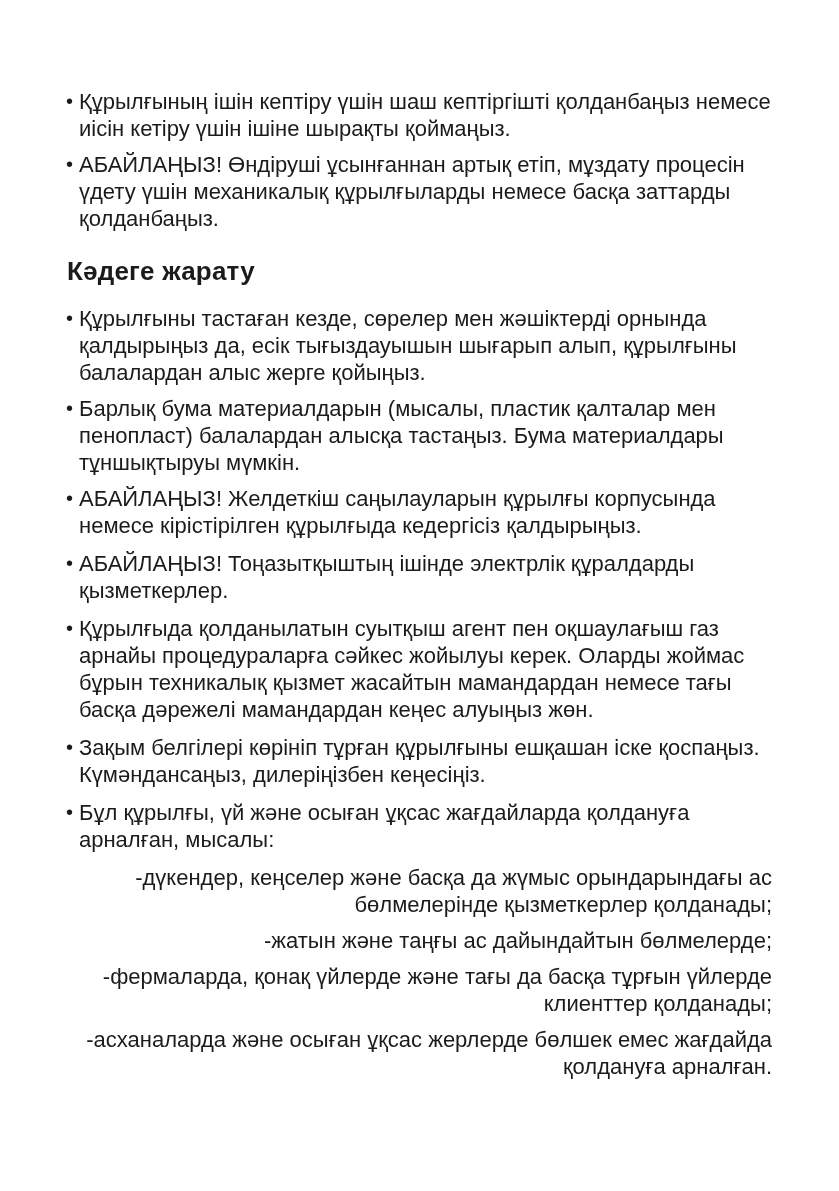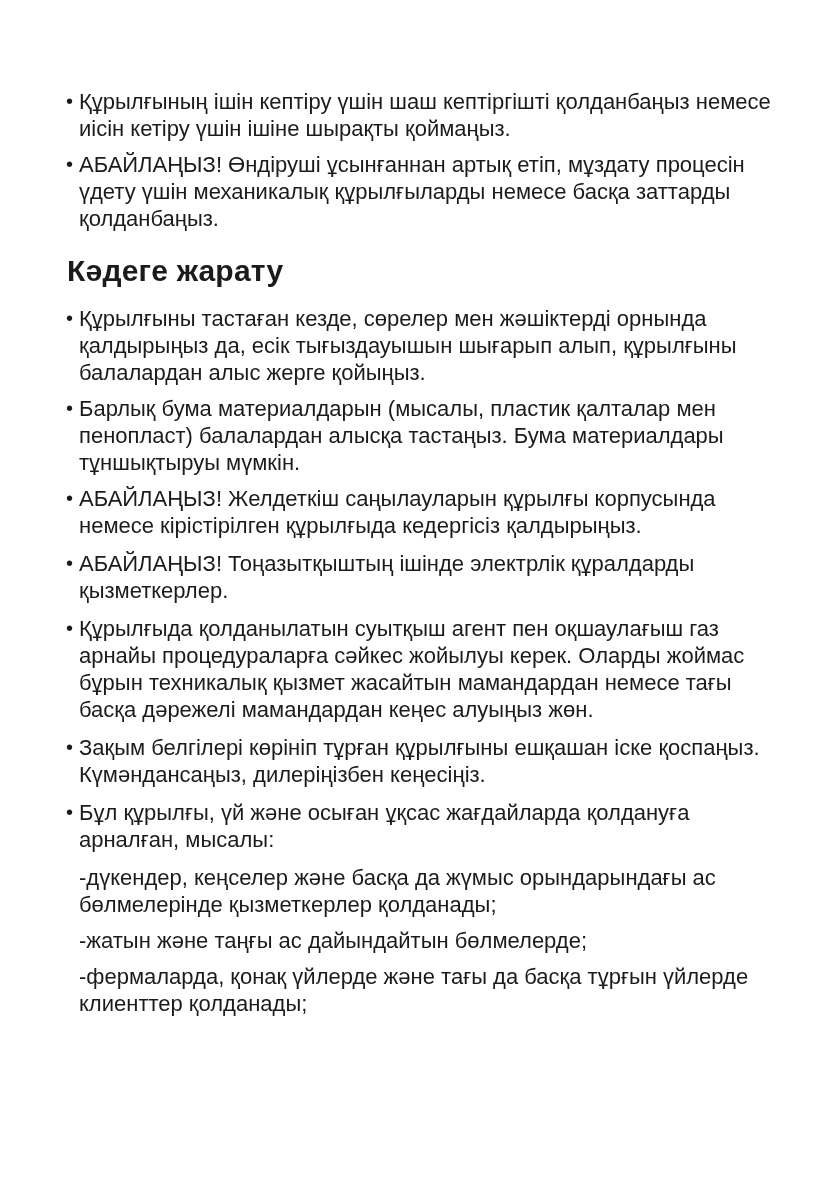--- a/index.html
+++ b/index.html
@@ -24,28 +24,29 @@
     margin-bottom: 9px;
   }
   .bullet .dot {
     width: 13px;
     flex: 0 0 13px;
     font-size: 20px;
     line-height: 27px;
   }
   .bullet p { flex: 1; }
   h2.section-heading {
-    font-size: 30px;
+    font-size: 26px;
     line-height: 30px;
     font-weight: bold;
     margin: 24px 0 19px 1px;
     letter-spacing: 0.2px;
   }
   .subitem {
     margin: 9px 0 9px 13px;
+    text-align: right;
   }
   .sec3 .bullet { margin-bottom: 11px; }
 </style>
 </head>
 <body>
 
 <div class="page">
   <div class="content">
 
     <section>
@@ -88,16 +89,17 @@
         <span class="dot">•</span>
         <p>Зақым белгілері көрініп тұрған құрылғыны ешқашан іске қоспаңыз. Күмәндансаңыз, дилеріңізбен кеңесіңіз.</p>
       </div>
       <div class="bullet">
         <span class="dot">•</span>
         <p>Бұл құрылғы, үй және осыған ұқсас жағдайларда қолдануға арналған, мысалы:</p>
       </div>
       <p class="subitem">-дүкендер, кеңселер және басқа да жүмыс орындарындағы ас бөлмелерінде қызметкерлер қолданады;</p>
       <p class="subitem">-жатын және таңғы ас дайындайтын бөлмелерде;</p>
       <p class="subitem">-фермаларда, қонақ үйлерде және тағы да басқа тұрғын үйлерде клиенттер қолданады;</p>
+      <p class="subitem">-асханаларда және осыған ұқсас жерлерде бөлшек емес жағдайда қолдануға арналған.</p>
     </section>
 
   </div>
 </div>
 
 </body></html>

